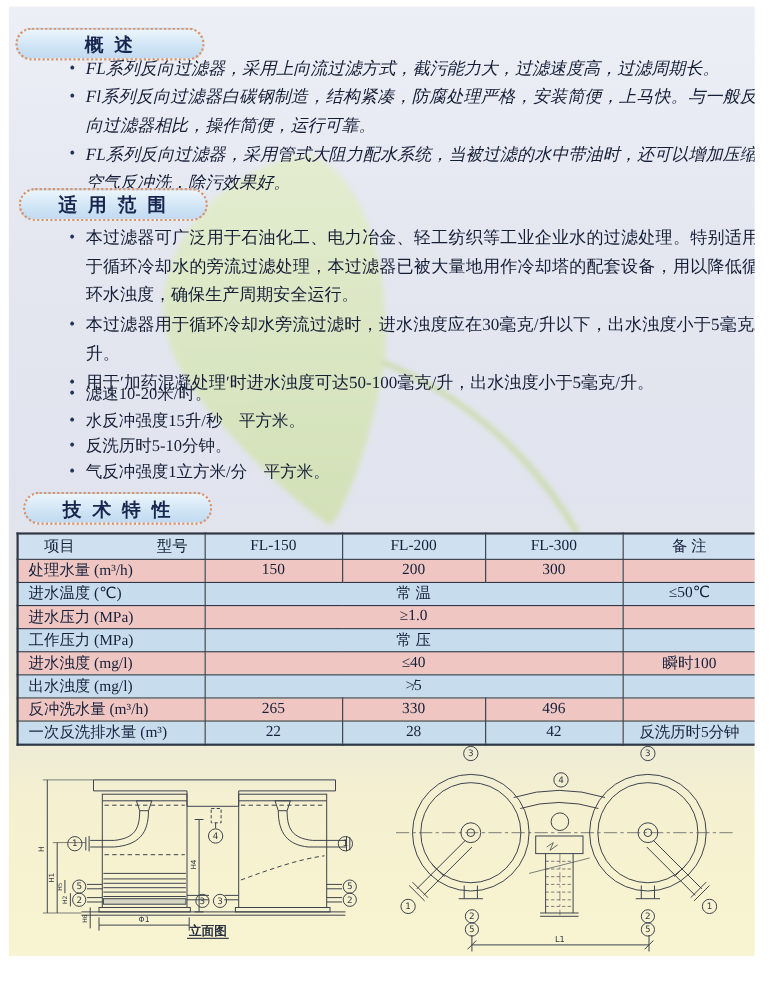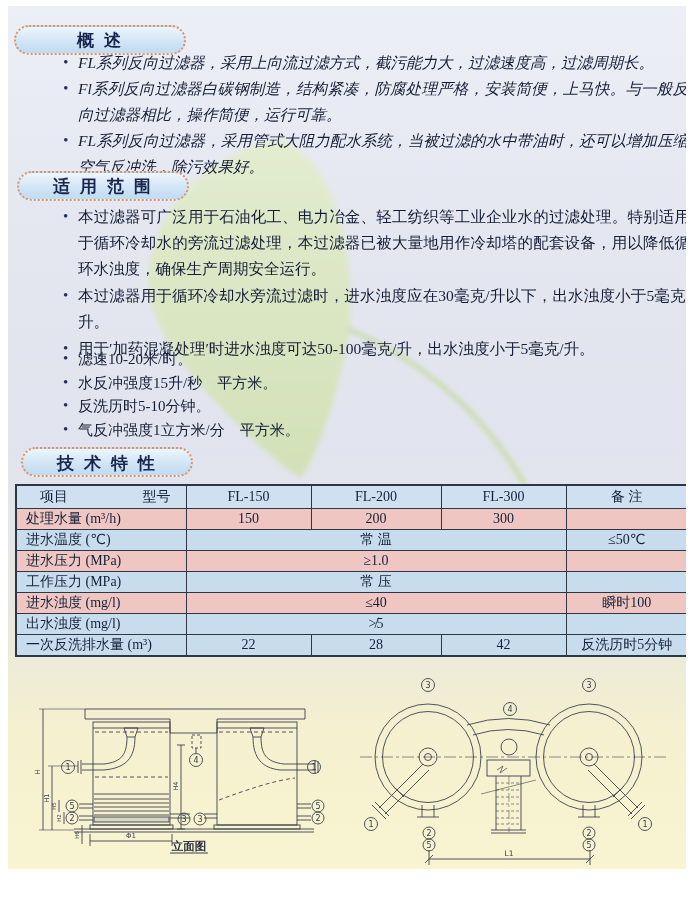--- a/index.html
+++ b/index.html
@@ -134,20 +134,27 @@
     <tr class="pink">
       <td class="lbl">进水浊度 (mg/l)</td>
       <td colspan="3">≤40</td>
       <td>瞬时100</td>
     </tr>
     <tr class="blue">
       <td class="lbl">出水浊度 (mg/l)</td>
       <td colspan="3">≯5</td>
       <td></td>
     </tr>
+    <tr class="pink">
+      <td class="lbl">反冲洗水量 (m³/h)</td>
+      <td>265</td>
+      <td>330</td>
+      <td>496</td>
+      <td></td>
+    </tr>
     <tr class="blue">
       <td class="lbl">一次反洗排水量 (m³)</td>
       <td>22</td>
       <td>28</td>
       <td>42</td>
       <td>反洗历时5分钟</td>
     </tr>
   </tbody>
     </table>
 

